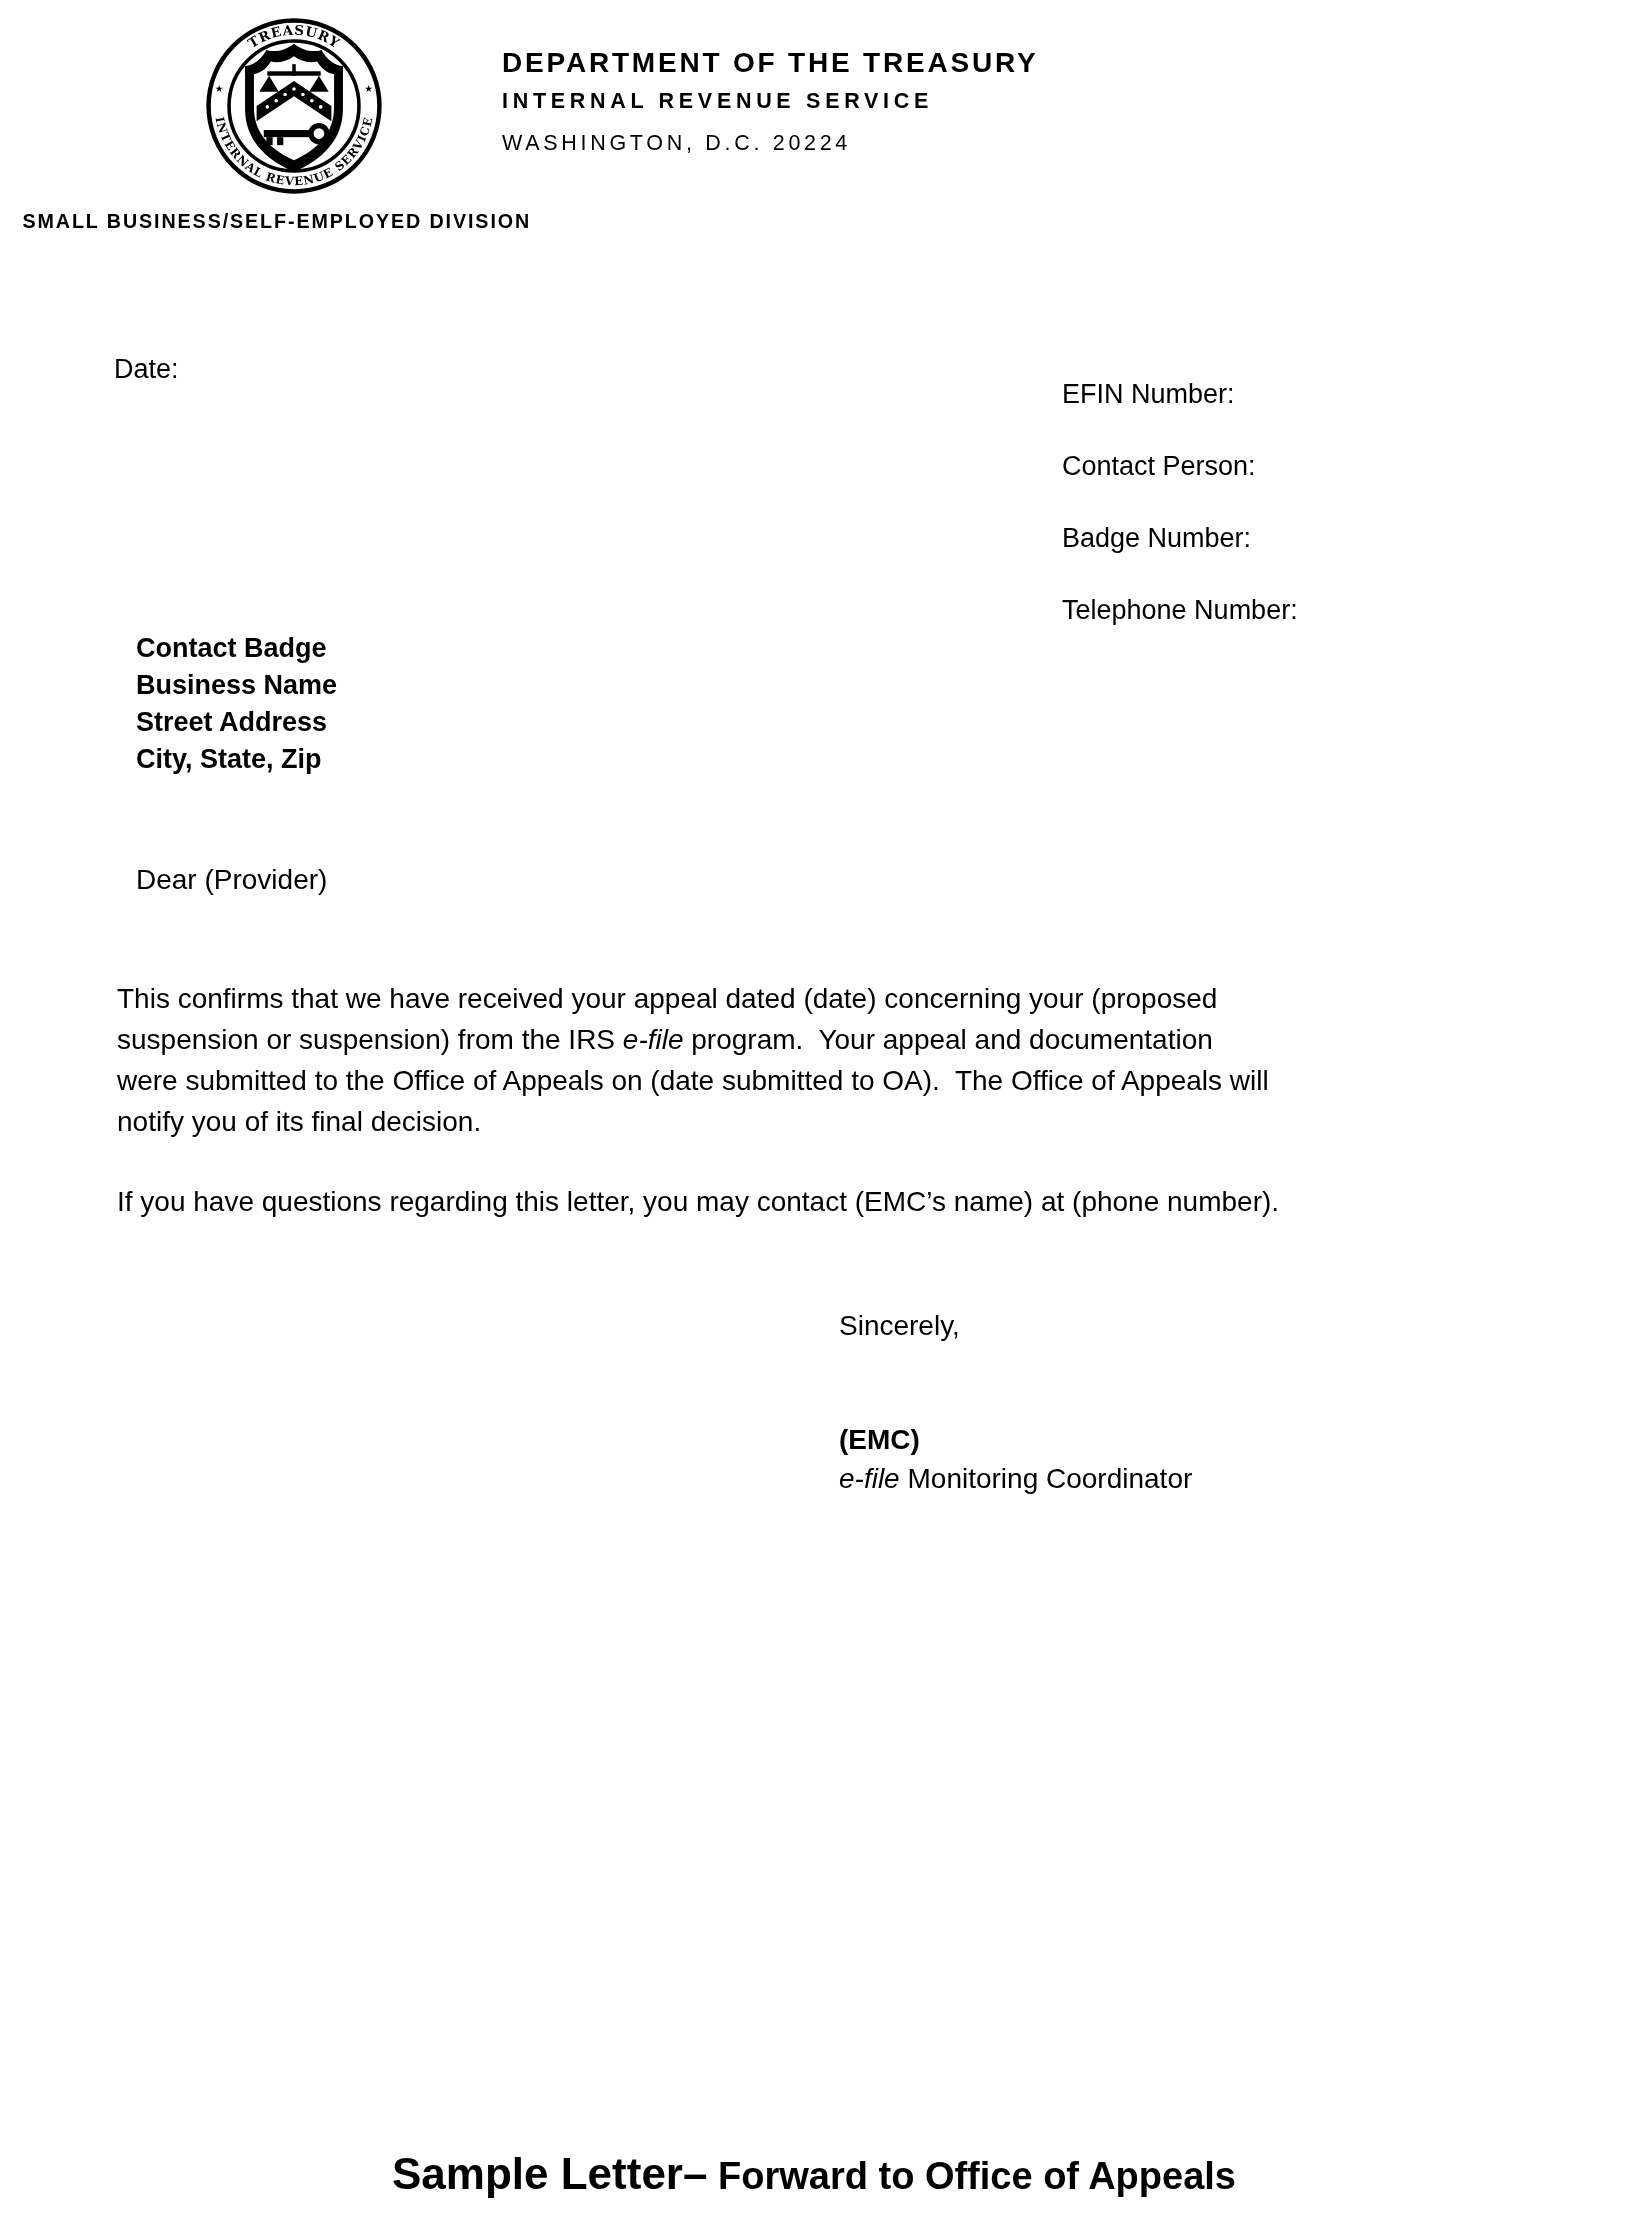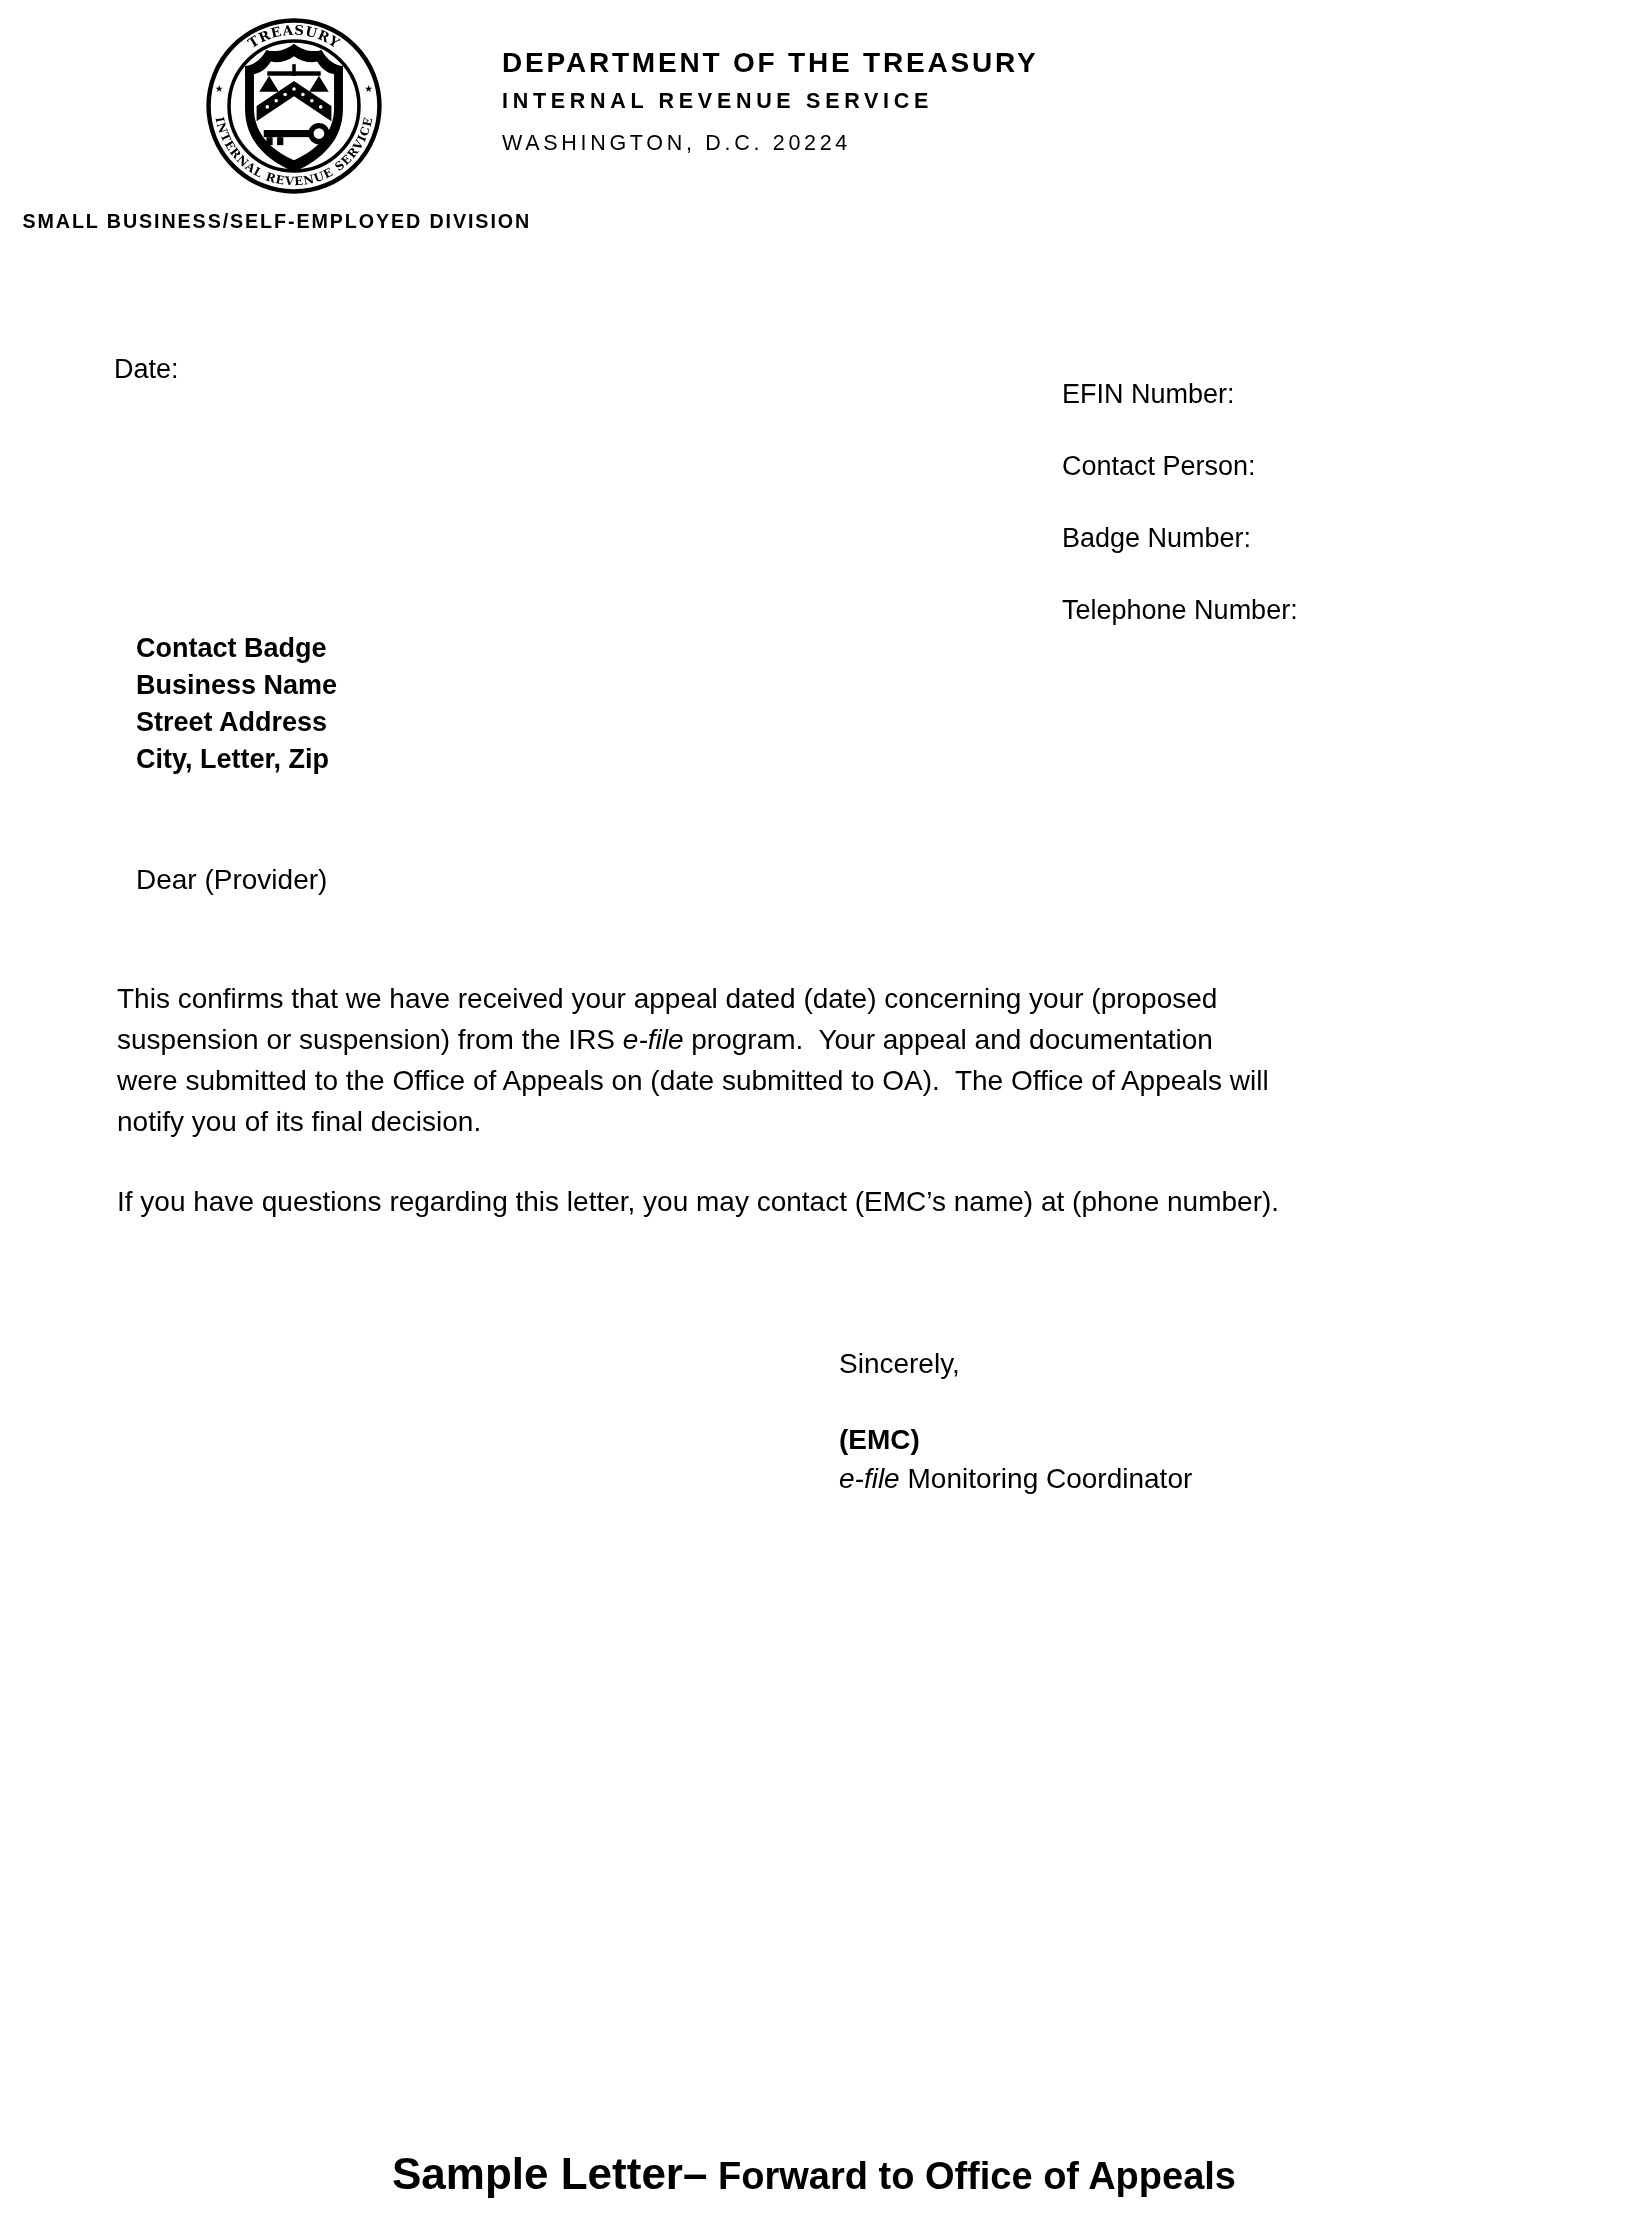--- a/index.html
+++ b/index.html
@@ -29,21 +29,21 @@
   
   .recipient{position:absolute;left:136px;top:630px;font-size:27px;font-weight:bold;line-height:37px;}
   .salutation{position:absolute;left:136px;top:864px;font-size:28px;white-space:pre-wrap;}
   
   .para{position:absolute;left:117px;width:1462px;font-size:28px;line-height:41px;white-space:pre-wrap;}
   .para1{top:978px;}
   .para2{top:1181px;}
   .b{font-weight:normal;}
   .i{font-style:italic;}
   
-  .valediction{position:absolute;left:839px;top:1310px;font-size:28px;margin-top:38px;}
+  .valediction{position:absolute;left:839px;top:1310px;font-size:28px;}
   .sig-name{position:absolute;left:839px;top:1424px;font-size:28px;font-weight:bold;}
   .sig-title{position:absolute;left:839px;top:1463px;font-size:28px;white-space:pre-wrap;}
   
   .footer{position:absolute;left:392px;top:2149px;white-space:nowrap;}
   .footer-primary{font-size:44px;font-weight:bold;}
   .footer-secondary{font-size:38px;font-weight:bold;}
 </style>
 </head>
 <body>
 
@@ -105,21 +105,21 @@
     <div class="meta-field">EFIN Number:</div>
     <div class="meta-field">Contact Person:</div>
     <div class="meta-field">Badge Number:</div>
     <div class="meta-field">Telephone Number:</div>
   </div>
 
   <div class="recipient">
     <div>Contact Badge</div>
     <div>Business Name</div>
     <div>Street Address</div>
-    <div>City, Letter, Zip</div>
+    <div>City, State, Zip</div>
   </div>
 
   <div class="salutation"><span>Dear </span><span class="b">(Provider)</span></div>
 
   <div class="para para1"><span>This confirms that we have received your appeal dated </span><span class="b">(date)</span><span> concerning your </span><span class="b">(proposed</span><br><span class="b">suspension or suspension)</span><span> from the IRS </span><span class="i">e-file</span><span> program.  Your appeal and documentation</span><br><span>were submitted to the Office of Appeals on </span><span class="b">(date submitted to OA).</span><span>  The Office of Appeals will</span><br><span>notify you of its final decision.</span></div>
   <div class="para para2"><span>If you have questions regarding this letter, you may contact </span><span class="b">(EMC’s name)</span><span> at </span><span class="b">(phone number).</span></div>
 
   <div class="valediction">Sincerely,</div>
   <div class="sig-name">(EMC)</div>
   <div class="sig-title"><span class="b i">e-file</span><span class="b"> Monitoring Coordinator</span></div>

